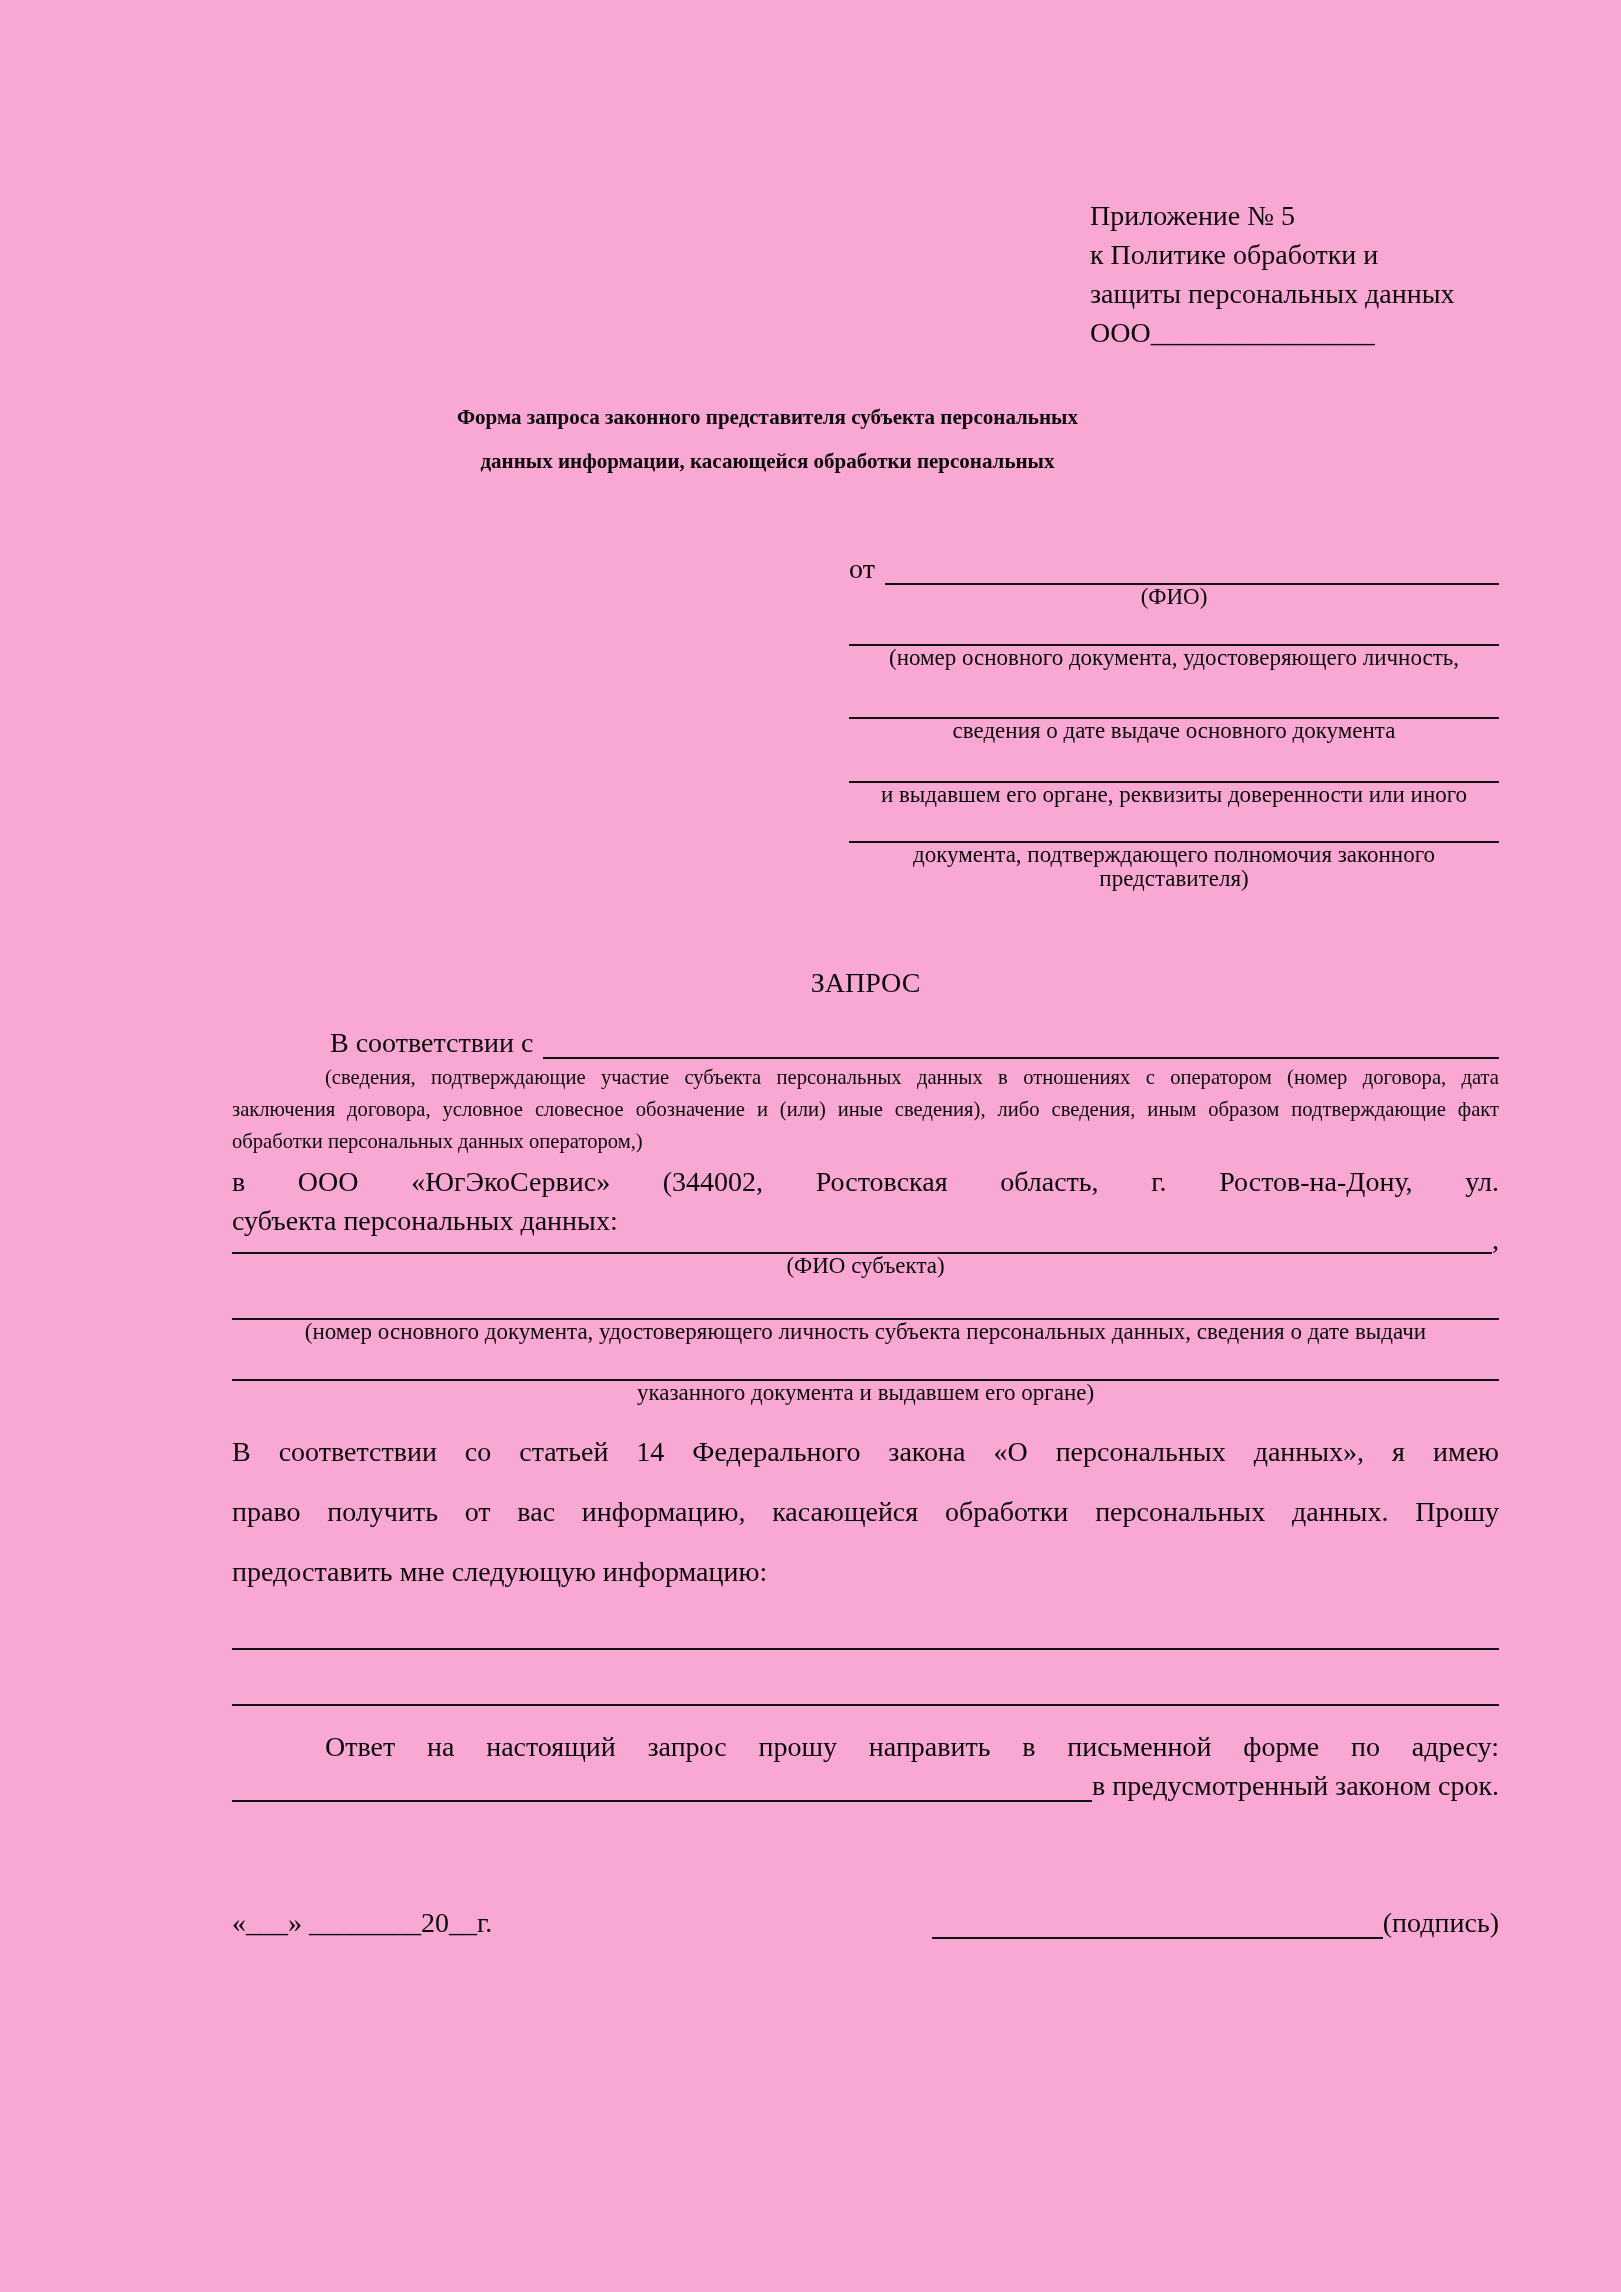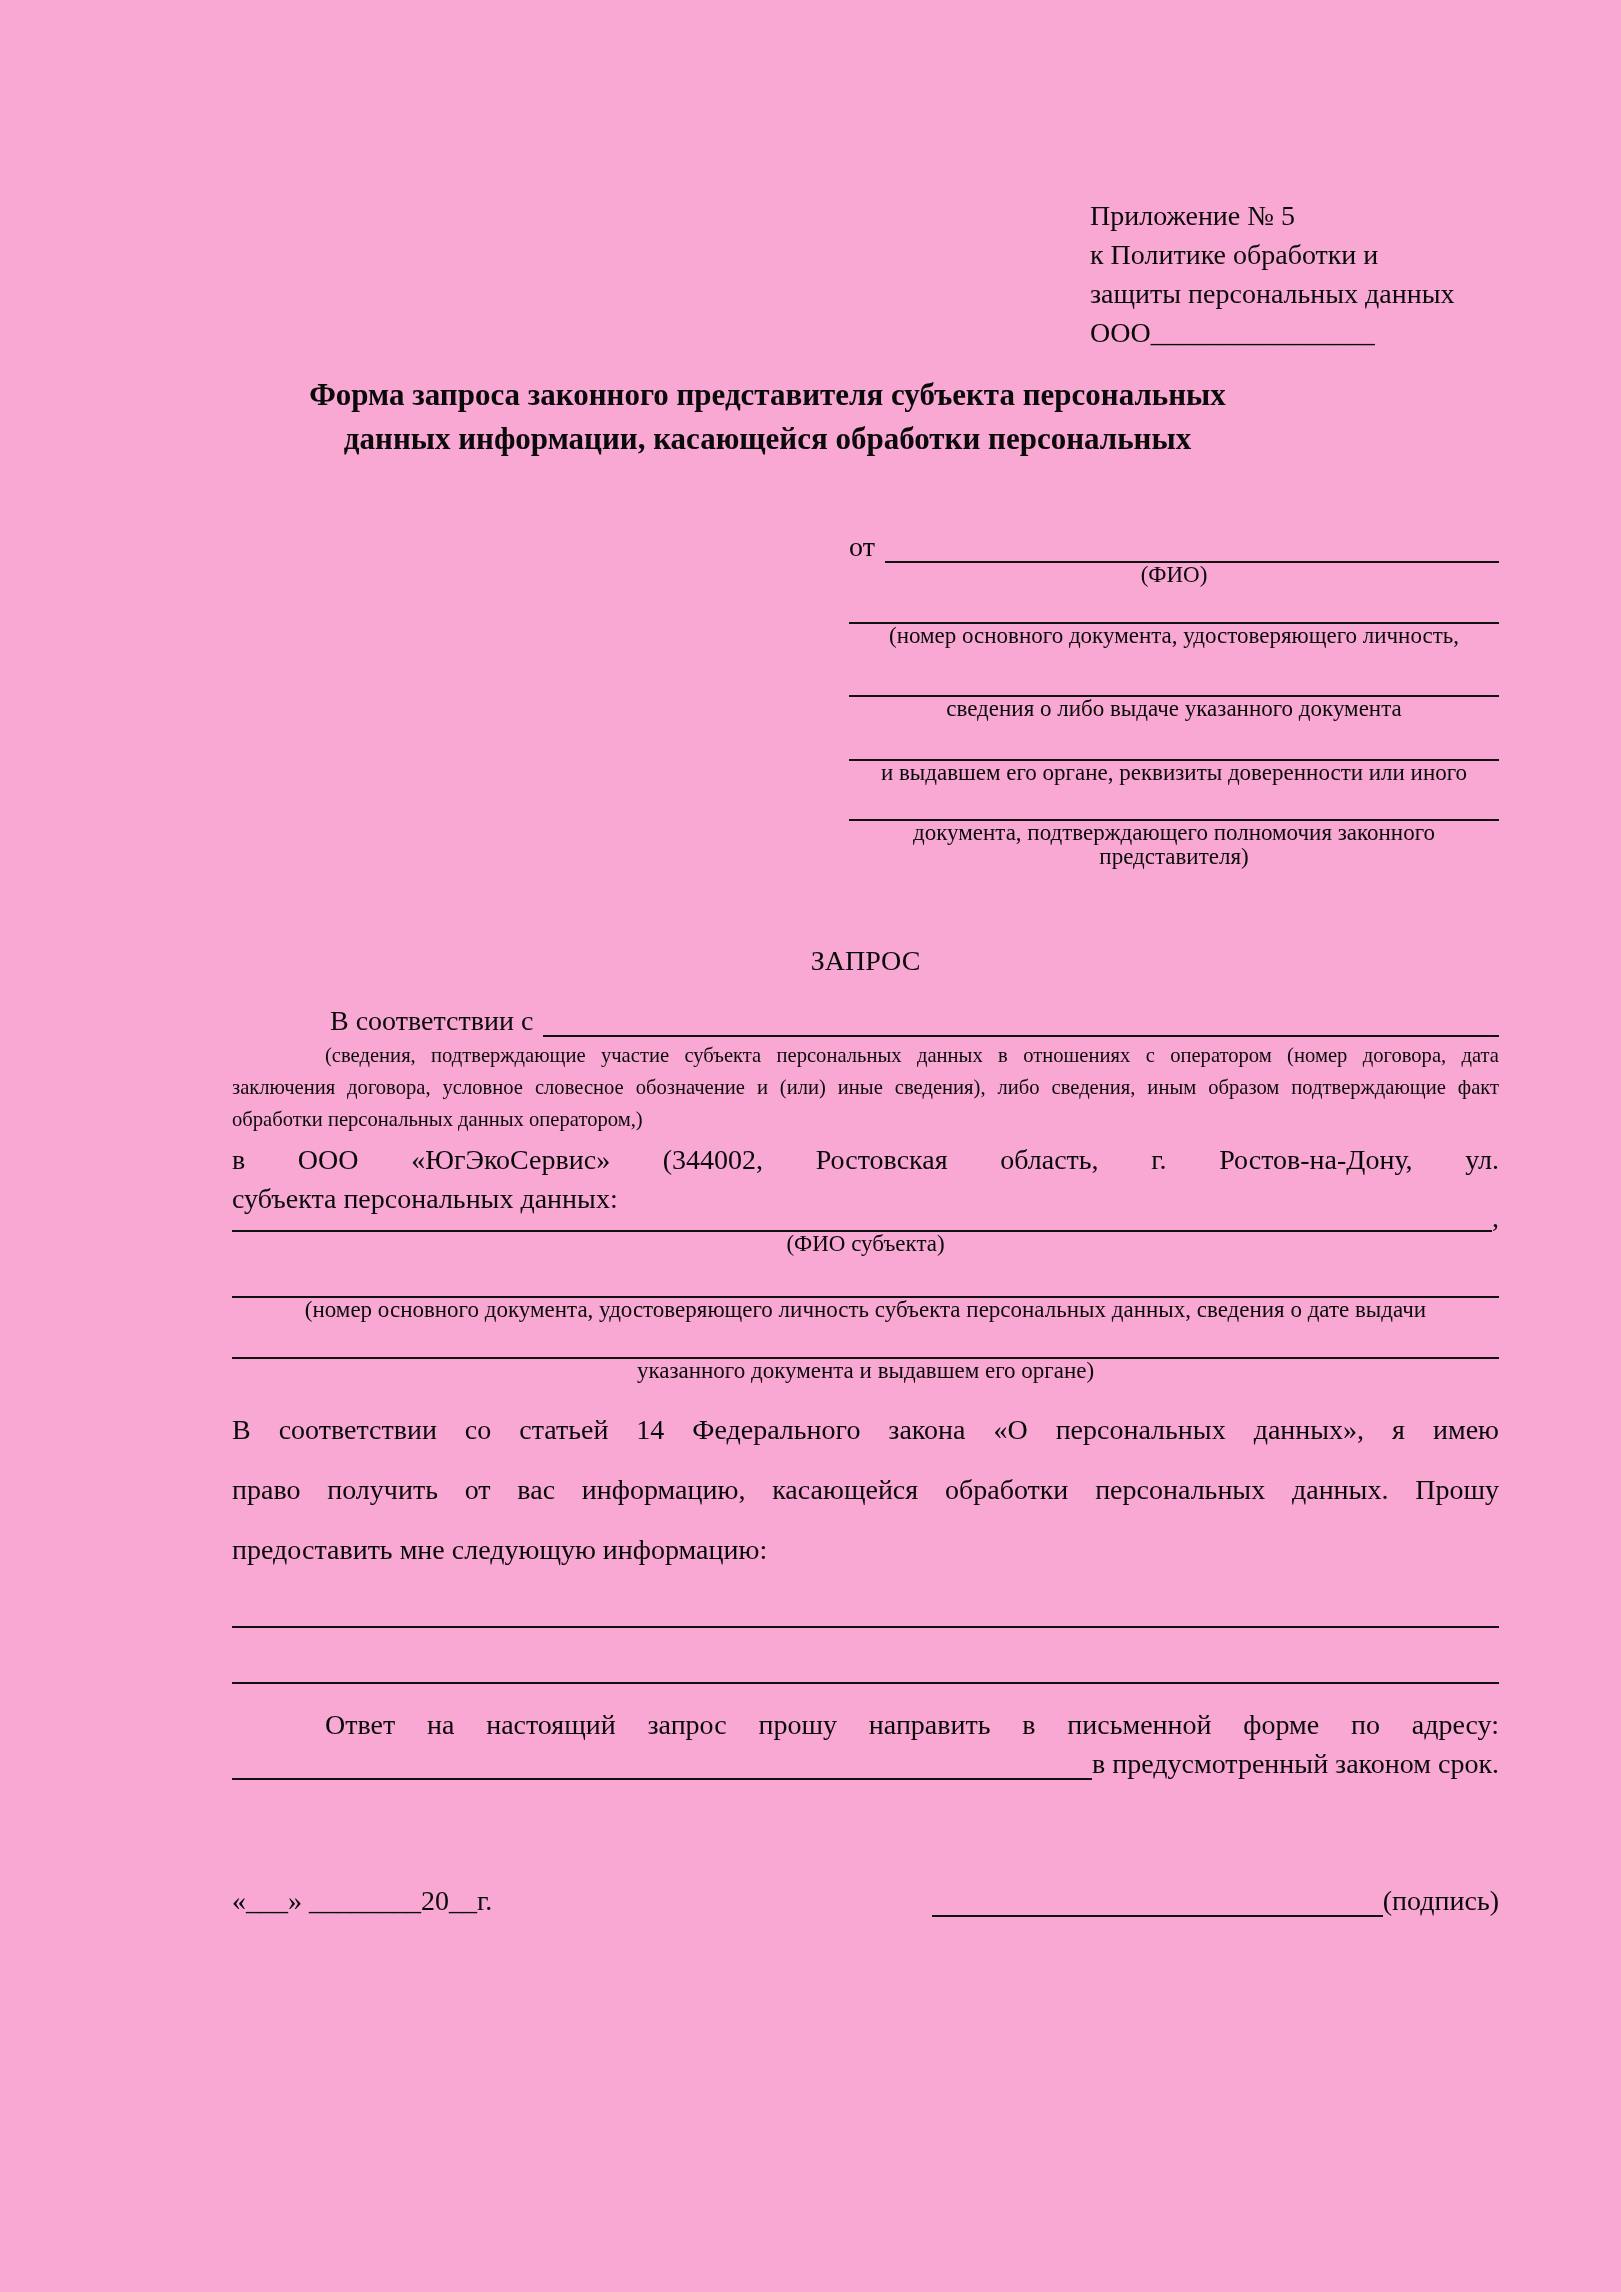--- a/index.html
+++ b/index.html
@@ -15,25 +15,25 @@
     padding: 196px 122px 0 232px;
     overflow: hidden;
   }
   .uline { border-bottom: 2px solid #111; }
 
   
   .appendix { margin-left: 858px; line-height: 39px; }
 
   
   .form-title {
-    margin-top: 21px;
+    margin-top: 43px;
     width: 1071px;
     text-align: center;
     font-weight: bold;
-    font-size: 31px;
+    font-size: 21px;
     line-height: 44px;
   }
 
   
   .addr { margin-top: 71px; margin-left: 617px; width: 650px; }
   .addr-to { line-height: 39px; }
   .addr-from { display: flex; align-items: flex-end; margin-top: 21.6px; height: 31px; }
   .addr-from .uline { flex: 1; margin-left: 9.8px; }
   .cap {
     font-size: 23px;
@@ -102,21 +102,21 @@
     <div class="addr-from">
       <span>от</span>
       <span class="uline"></span>
     </div>
     <div class="cap">(ФИО)</div>
 
     <div class="fline fl-36"></div>
     <div class="cap">(номер основного документа, удостоверяющего личность,</div>
 
     <div class="fline fl-49"></div>
-    <div class="cap">сведения о либо выдаче указанного документа</div>
+    <div class="cap">сведения о дате выдаче основного документа</div>
 
     <div class="fline fl-39"></div>
     <div class="cap">и выдавшем его органе, реквизиты доверенности или иного</div>
 
     <div class="fline fl-36"></div>
     <div class="cap">документа, подтверждающего полномочия законного представителя)</div>
   </div>
 
   <div class="request-heading">ЗАПРОС</div>
 

